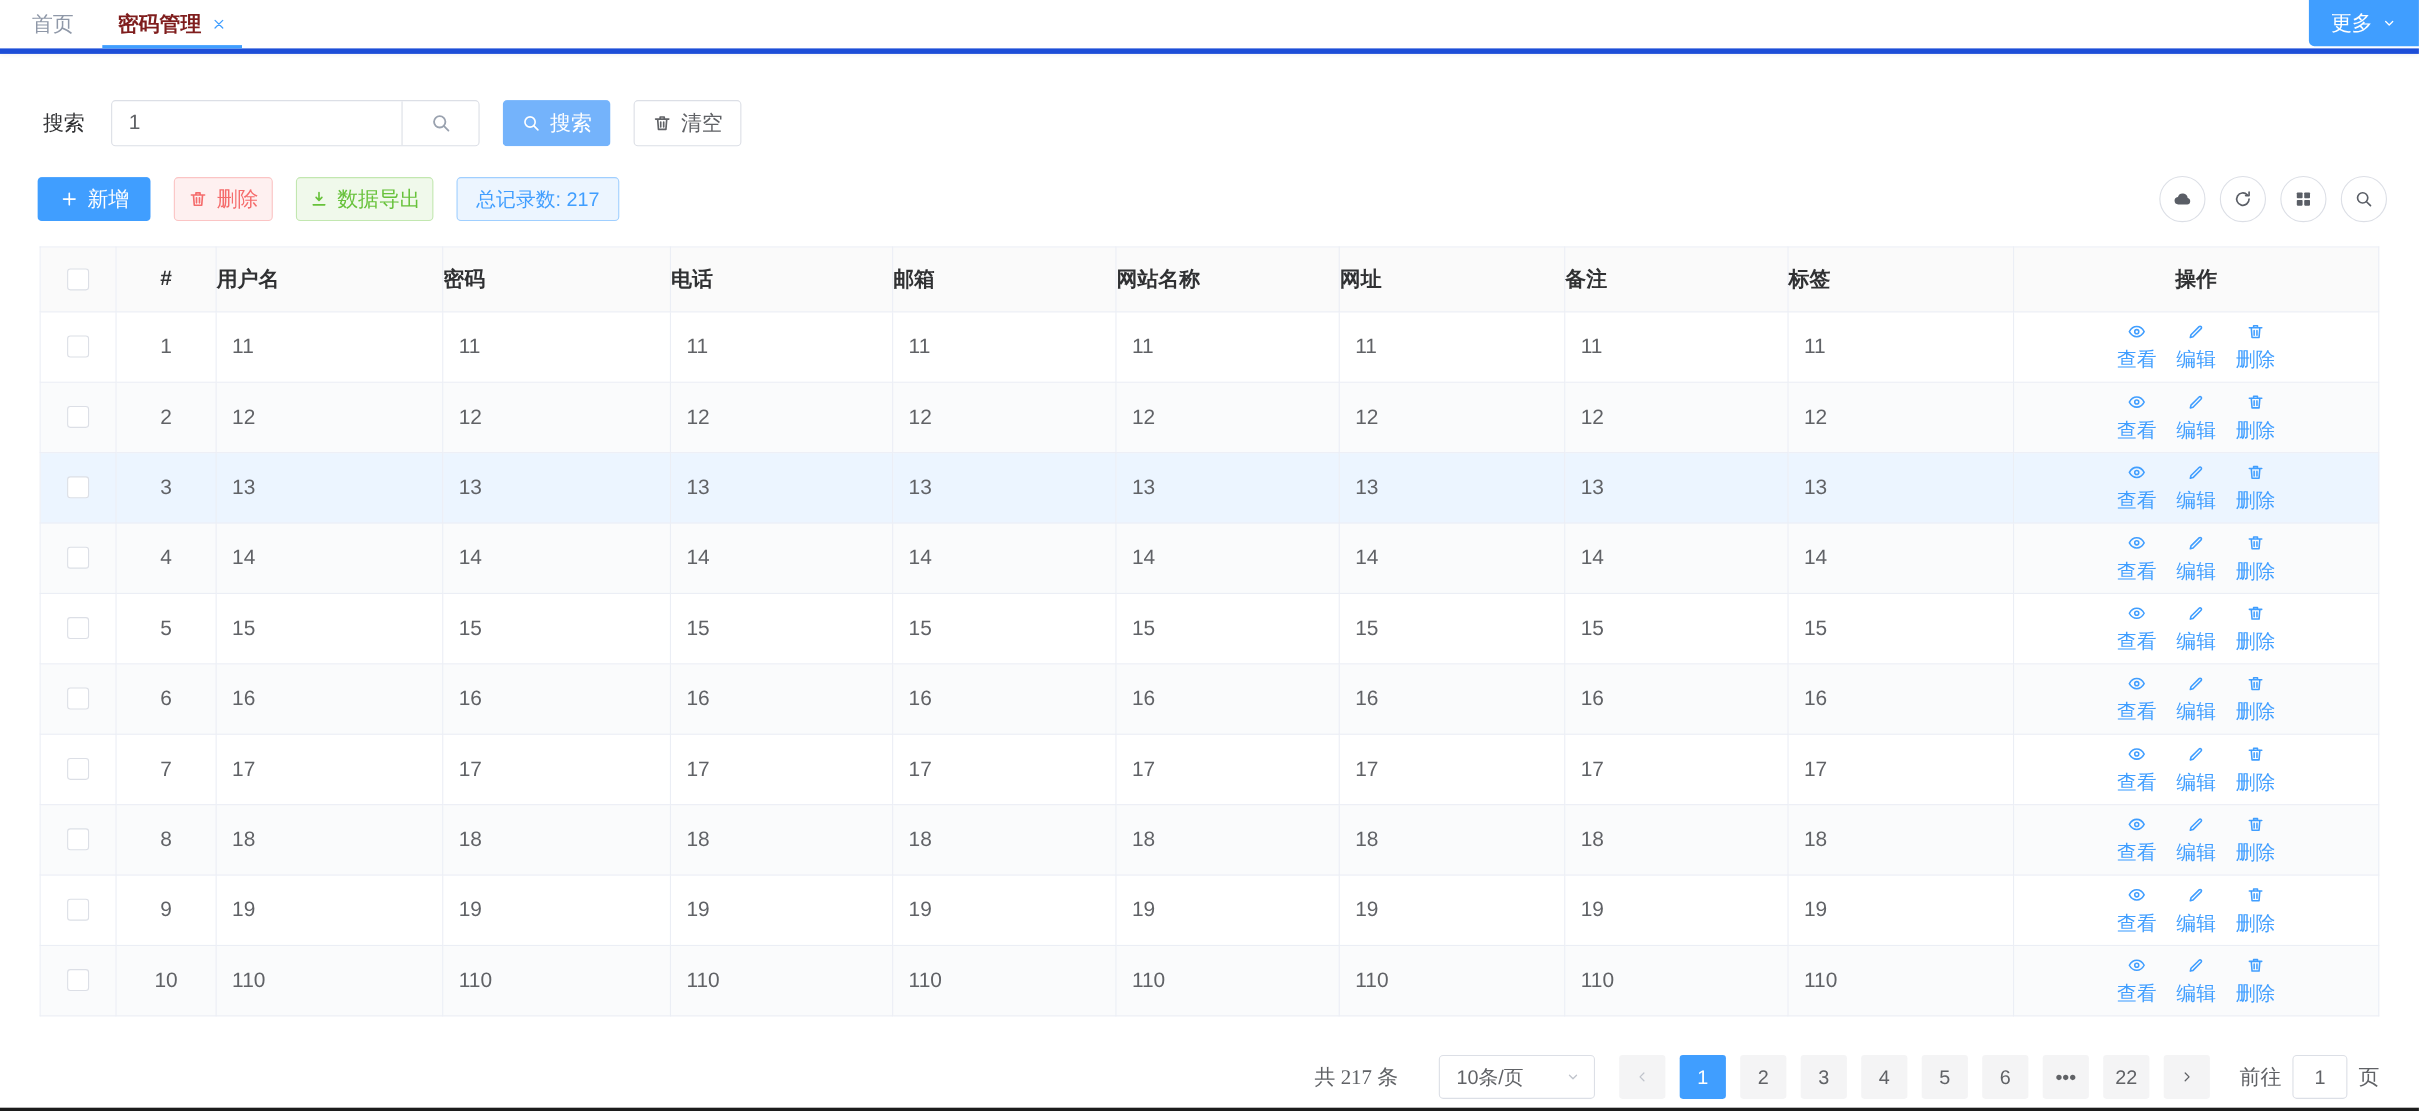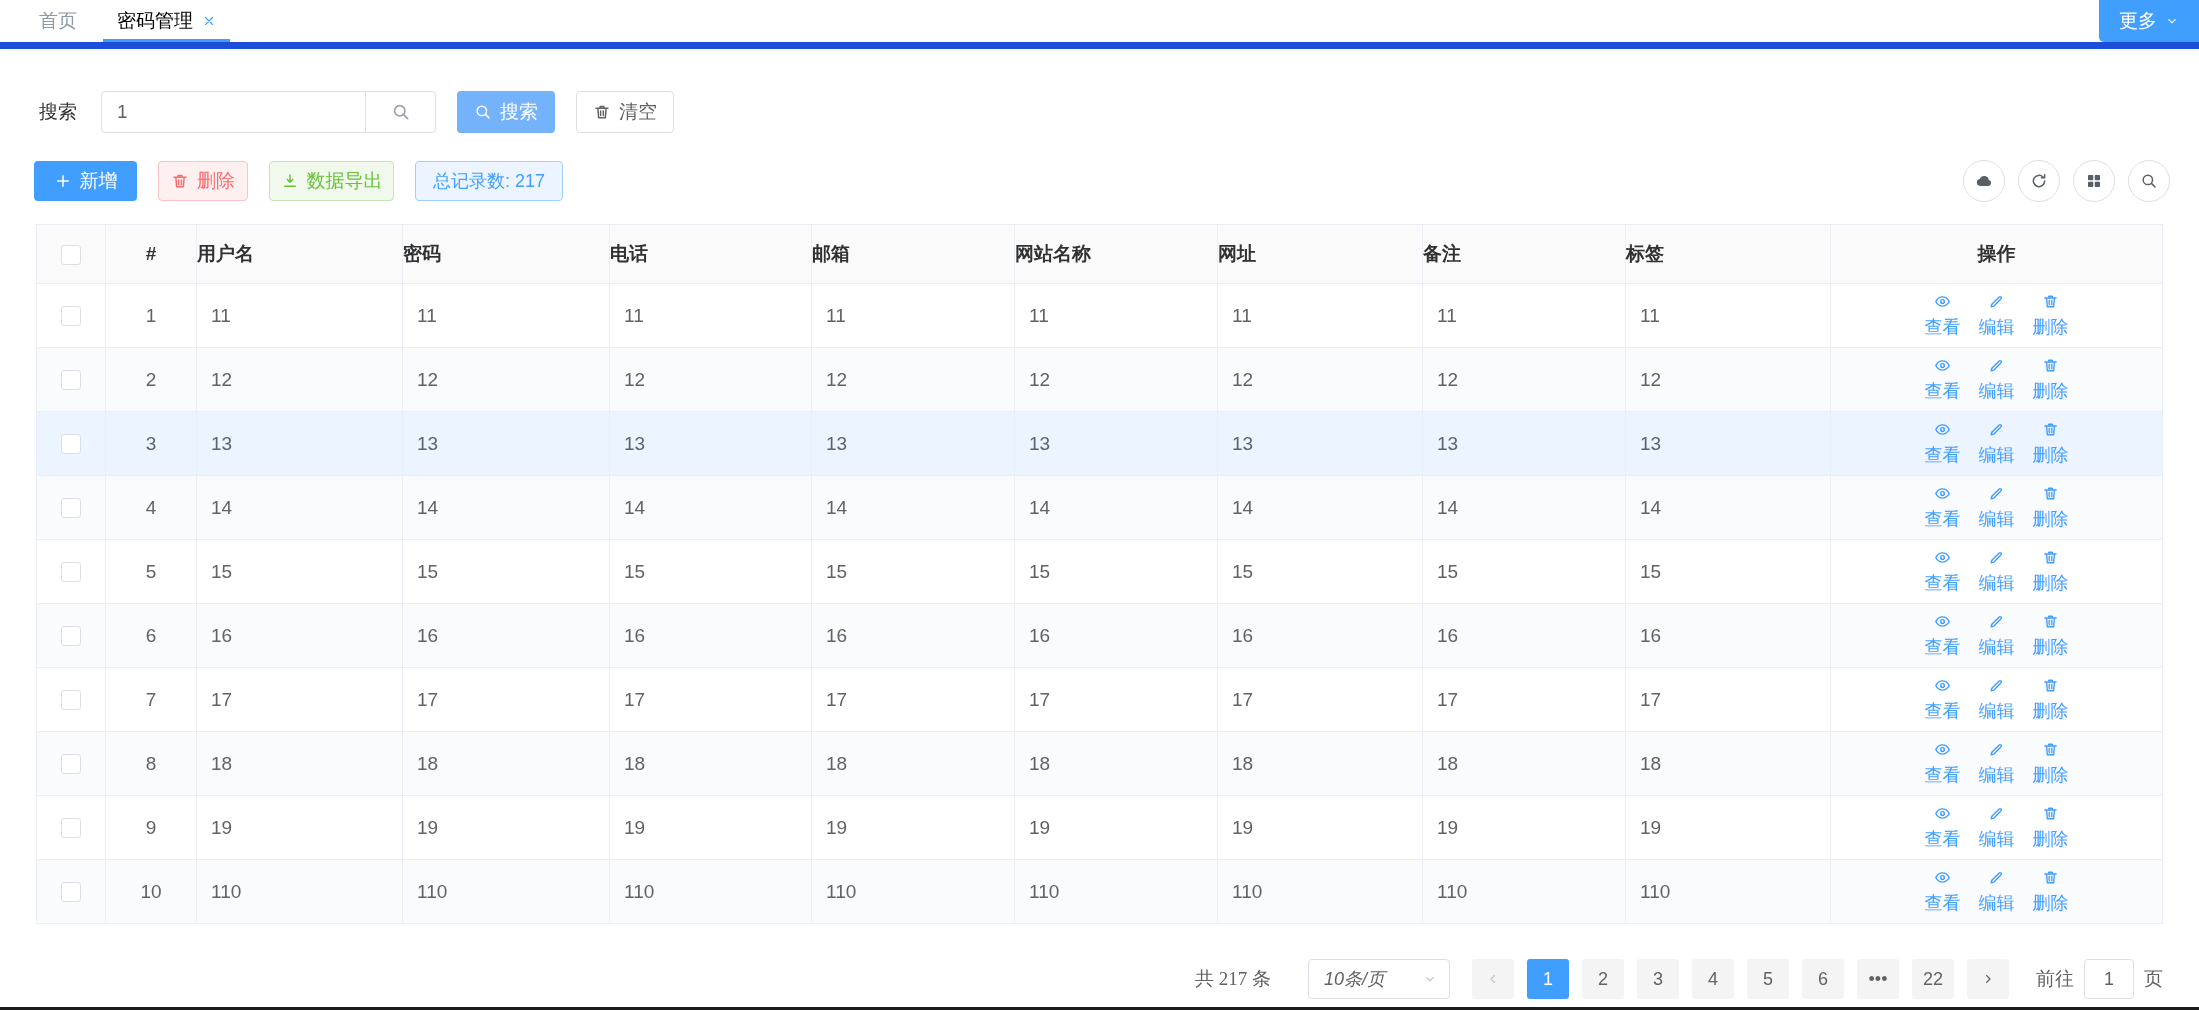--- a/index.html
+++ b/index.html
@@ -8,23 +8,23 @@
     font-family: "Liberation Sans", "DejaVu Sans", sans-serif;
     background: #fff; color: #303133; position: relative; overflow: hidden;
   }
   .ic { width:18px; height:18px; fill:none; stroke:currentColor; stroke-width:2; stroke-linecap:round; stroke-linejoin:round; flex:none; }
   .ic.fill { fill:currentColor; stroke:none; }
   .ic14 { width:14px; height:14px; }
   .ic17 { width:17px; height:17px; }
   .ic20 { width:20px; height:20px; }
 
   
-  .tabbar { height:49px; border-bottom:7px solid #1d4ed8; box-shadow:0 1px 4px rgba(0,21,41,.06); display:flex; align-items:stretch; padding-left:19px; position:relative; background:#fff; }
+  .tabbar { height:49px; border-bottom:5px solid #1d4ed8; box-shadow:0 1px 4px rgba(0,21,41,.06); display:flex; align-items:stretch; padding-left:9px; position:relative; background:#fff; }
   .tab { display:flex; align-items:center; gap:9px; padding:0 20px; font-size:19px; color:#8f98a8; cursor:pointer; position:relative; }
-  .tab.active { color:#000000; }
+  .tab.active { color:#7f1d1d;font-weight:bold; }
   .tab.active::after { content:""; position:absolute; left:6px; right:6px; bottom:0; height:3px; background:#409eff; }
   .tab-close { display:flex; align-items:center; color:#409eff; }
   .more-btn { position:absolute; top:0; right:0; height:42px; width:100px; background:#409eff; color:#fff; display:flex; align-items:center; justify-content:center; gap:8px; font-size:19px; border-radius:0 0 0 5px; cursor:pointer; z-index:5; }
 
   
   .search-row { display:flex; align-items:center; margin:42px 0 0 39px; height:42px; }
   .search-label { font-size:19px; color:#303133; }
   .input-group { margin-left:24px; width:335px; height:42px; border:1px solid #dcdfe6; border-radius:4px; display:flex; align-items:stretch; background:#fff; overflow:hidden; }
   .input-group input { flex:1; border:none; outline:none; padding:0 15px; font-size:19px; color:#606266; background:transparent; min-width:0; }
   .input-append { width:70px; display:flex; align-items:center; justify-content:center; border-left:1px solid #dcdfe6; color:#9aa2af; cursor:pointer; }
@@ -51,21 +51,21 @@
   th.center, td.center { text-align:center; padding-left:0; }
   tbody tr:nth-child(even) td { background:#fafbfc; }
   tbody tr.highlight td { background:#ecf5ff; }
   .checkbox { display:inline-block; width:20px; height:20px; border:1px solid #dcdfe6; border-radius:3px; background:#fff; vertical-align:middle; cursor:pointer; }
   .col-actions { text-align:center; padding-left:0; }
   .action-link { display:inline-flex; align-items:center; gap:5px; color:#409eff; font-size:18px; margin:0 9px; cursor:pointer; text-decoration:none;flex-direction:column; }
 
   
   .pagination-row { display:flex; align-items:center; justify-content:flex-end; margin:34px 36px 0; height:42px; font-size:19px; color:#606266; }
   .page-total { margin-right:37px;font-family:Liberation Serif, serif; }
-  .page-size-select { width:142px; height:40px; border:1px solid #dcdfe6; border-radius:4px; display:flex; align-items:center; justify-content:space-between; padding:0 12px 0 15px; color:#606266; font-size:18px; margin-right:22px; background:#fff; cursor:pointer;font-style:italic; }
+  .page-size-select { width:142px; height:40px; border:1px solid #dcdfe6; border-radius:4px; display:flex; align-items:center; justify-content:space-between; padding:0 12px 0 15px; color:#606266; font-size:18px; margin-right:22px; background:#fff; cursor:pointer; }
   .page-size-select .chev { color:#c0c4cc; }
   .page-btn { min-width:42px; height:40px; padding:0 6px; border-radius:3px; background:#f4f4f5; color:#606266; display:flex; align-items:center; justify-content:center; font-size:18px; margin-left:13px; cursor:pointer; }
   .page-btn.active { background:#409eff; color:#fff; }
   .page-btn.prev { margin-left:0; color:#c0c4cc; }
   .goto { margin-left:27px; display:flex; align-items:center; gap:10px; }
   .goto-input { width:50px; height:40px; border:1px solid #dcdfe6; border-radius:4px; text-align:center; font-size:18px; color:#606266; outline:none; }
 
   .bottom-bar { position:absolute; left:0; right:0; bottom:0; height:3px; background:#1c1c1c; }
 </style>
 </head>

